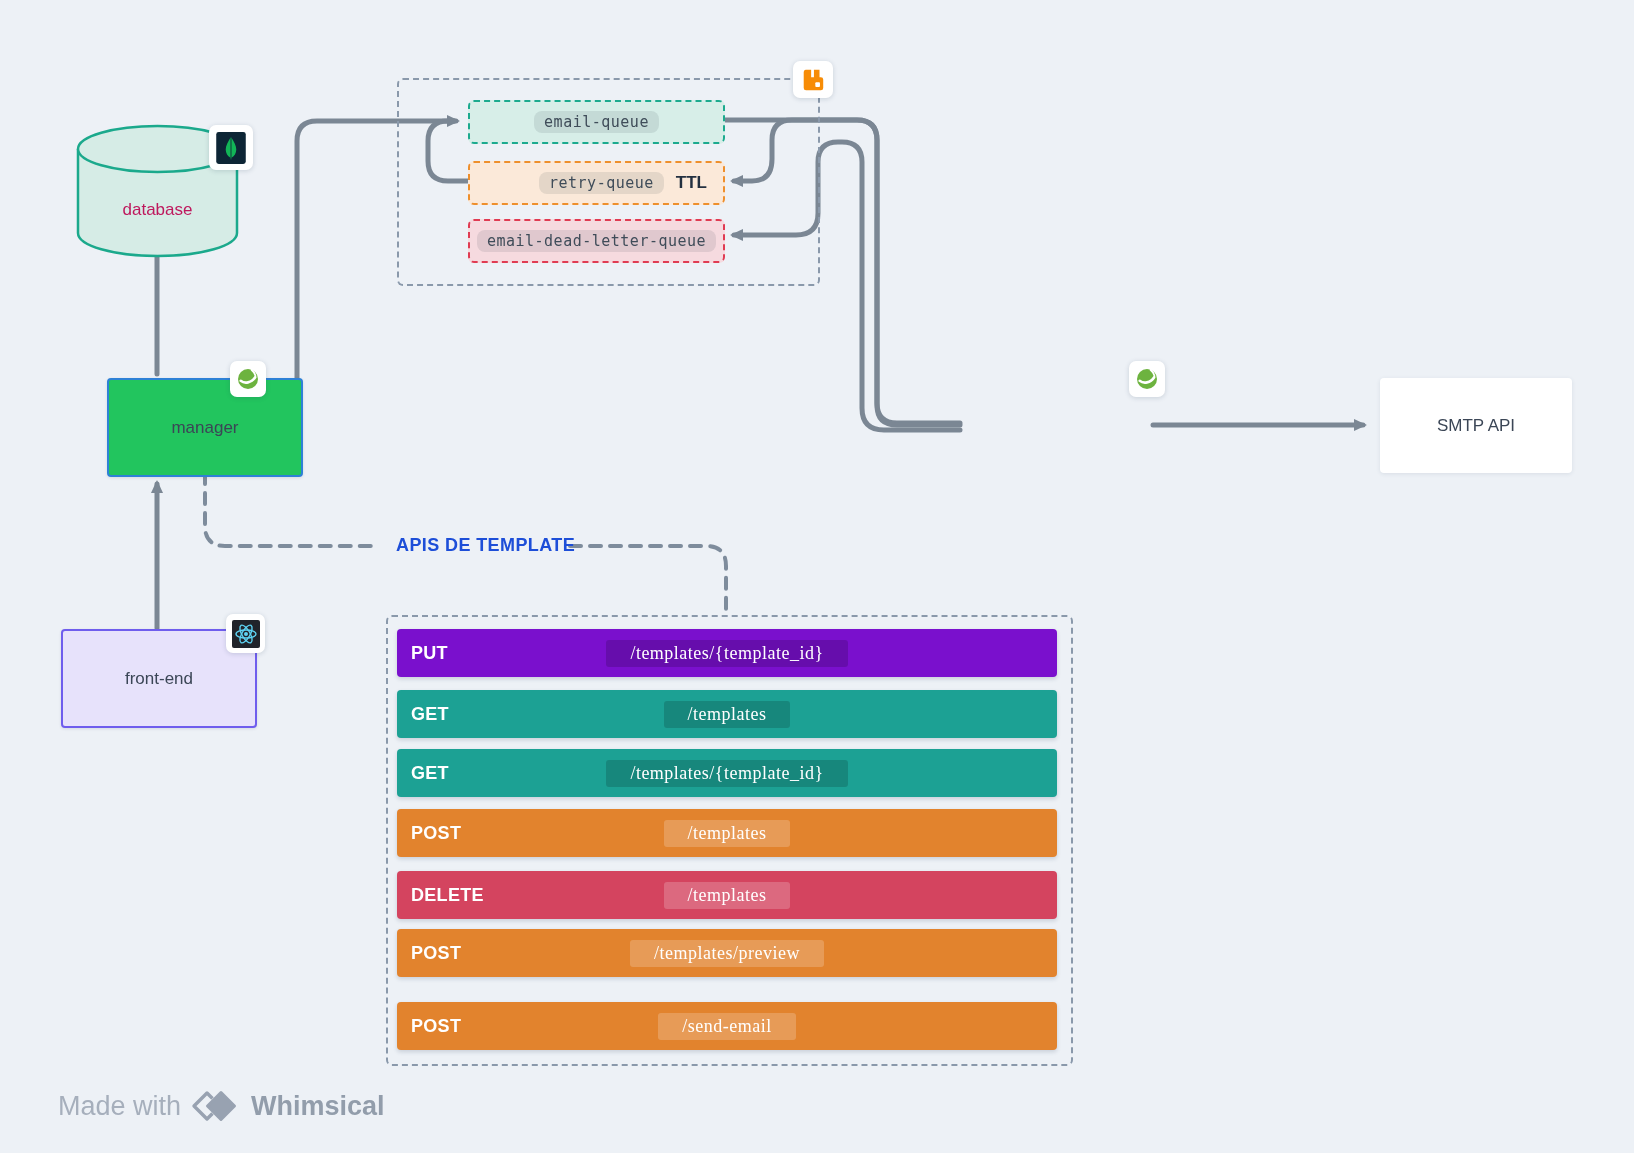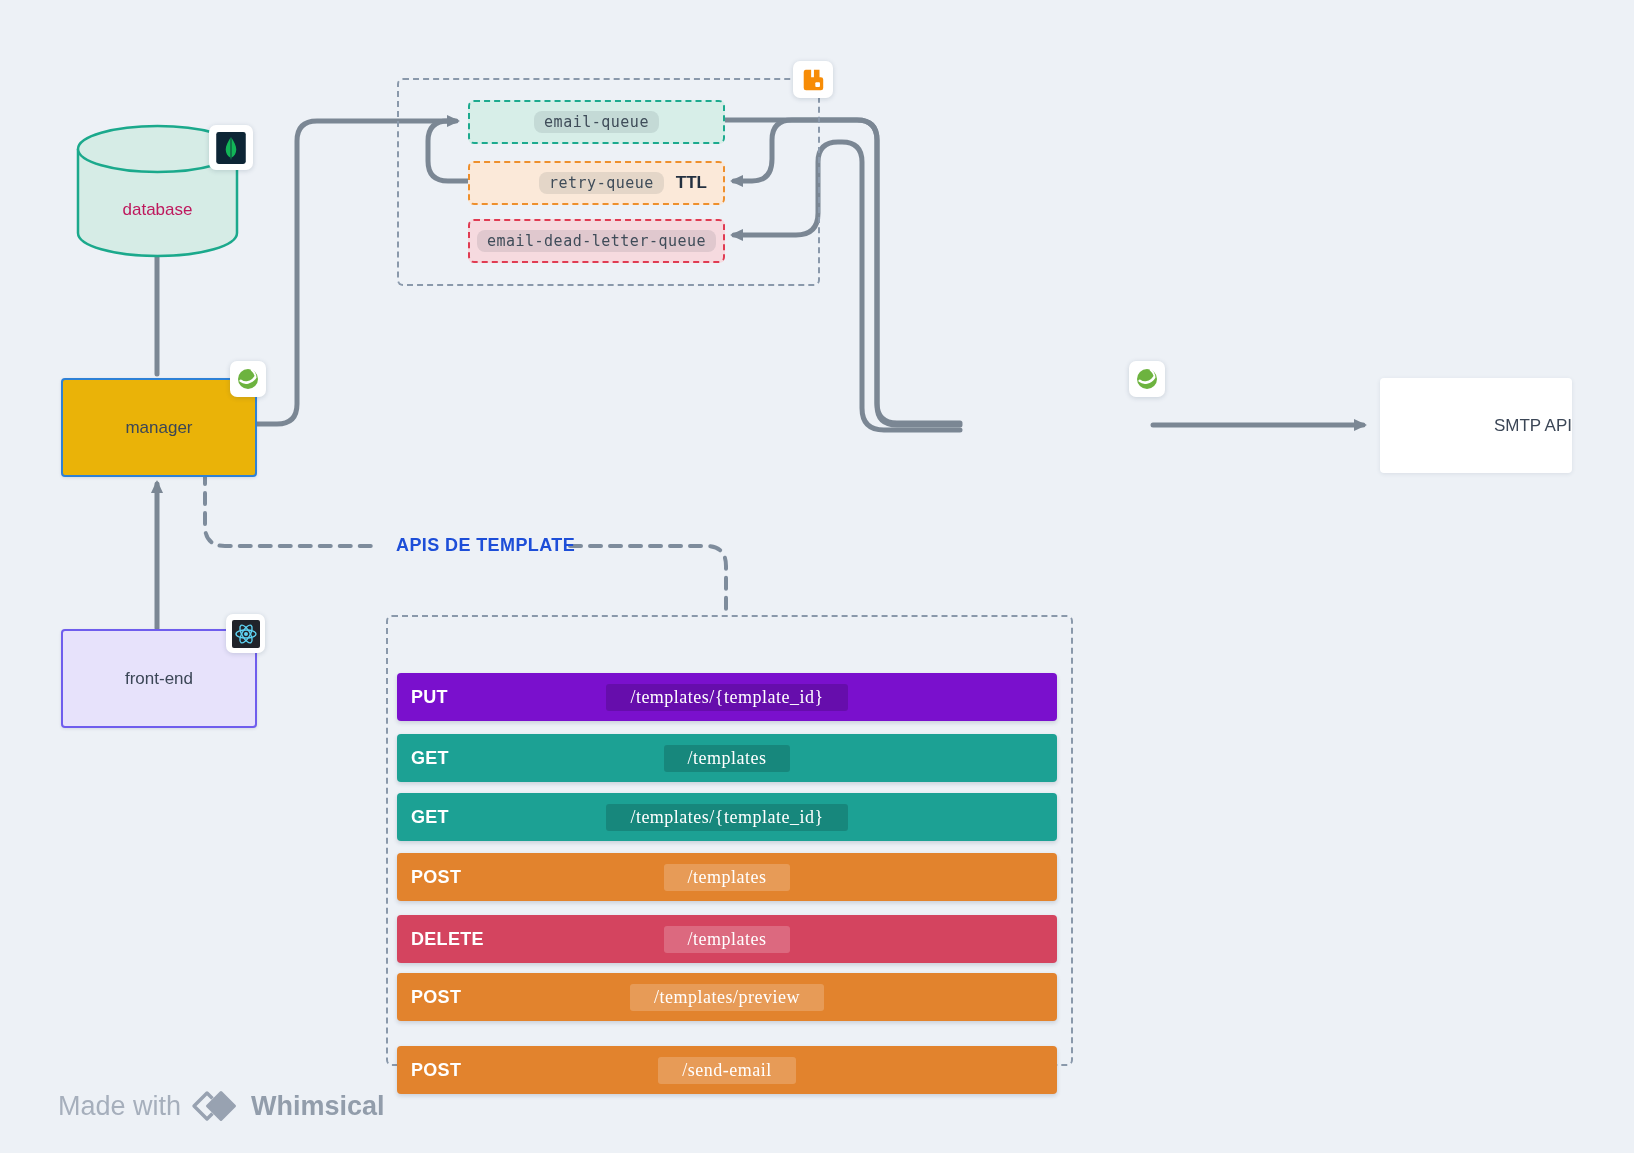--- a/index.html
+++ b/index.html
@@ -7,23 +7,23 @@
     position:relative;width:1634px;height:1153px;background:#edf1f6;
     font-family:"Liberation Sans",sans-serif;overflow:hidden;
   }
   svg.wires{position:absolute;left:0;top:0;pointer-events:none;}
   
   .node{
     position:absolute;display:flex;align-items:center;justify-content:center;
     border-radius:4px;font-size:17px;color:#3b4656;
     box-shadow:0 1px 3px rgba(40,60,90,.12);
   }
-  .node.service{background:#eab308;border:2px solid #2e81d6;}
+  .node.service{background:#22c55e;border:2px solid #2e81d6;margin-left:46px;}
   .node.frontend{background:#e7e2fb;border:2px solid #6f5ded;align-items:center;}
-  .node.plain{background:#ffffff;border:none;box-shadow:0 1px 4px rgba(40,60,90,.10);justify-content:flex-end;}
+  .node.plain{background:#ffffff;border:none;box-shadow:0 1px 4px rgba(40,60,90,.10);}
   
   .dashed-group{
     position:absolute;border:2px dashed #8a99ab;border-radius:6px;background:transparent;
   }
   .queue{
     position:absolute;display:flex;align-items:center;justify-content:center;
     border-radius:6px;font-family:"DejaVu Sans Mono",monospace;
   }
   .queue .chip{
     font-size:15px;color:#3f4c59;padding:2px 10px;border-radius:8px;
@@ -38,21 +38,21 @@
   }
   
   .icon-card{
     position:absolute;background:#fff;border-radius:7px;
     box-shadow:0 1px 5px rgba(40,60,90,.18);
     display:flex;align-items:center;justify-content:center;z-index:5;
   }
   
   .api-bar{
     position:absolute;left:397px;width:660px;height:48px;border-radius:4px;
-    display:flex;align-items:center;box-shadow:0 2px 4px rgba(40,60,90,.18);margin-top:44px;
+    display:flex;align-items:center;box-shadow:0 2px 4px rgba(40,60,90,.18);
   }
   .api-bar .method{
     position:absolute;left:14px;font-weight:bold;font-size:18px;color:#ffffff;
     letter-spacing:.3px;
   }
   .api-bar .chip{
     margin:0 auto;font-family:Liberation Serif, serif;font-size:18px;color:#ffffff;
     padding:3px 24px;border-radius:3px;background:rgba(0,0,0,.16);
     letter-spacing:.5px;white-space:nowrap;
   }

